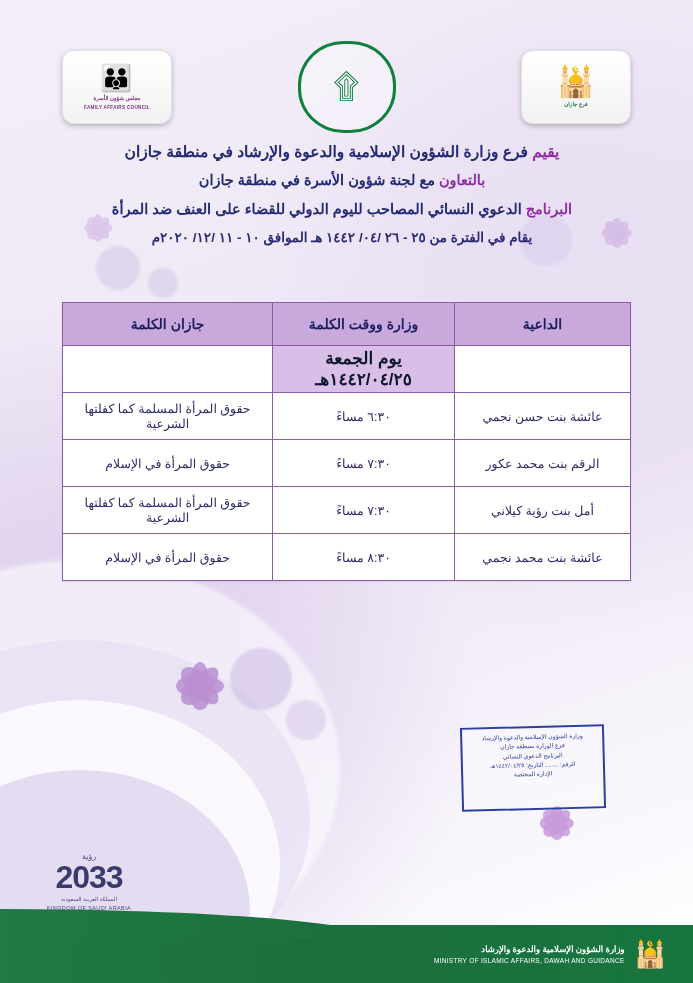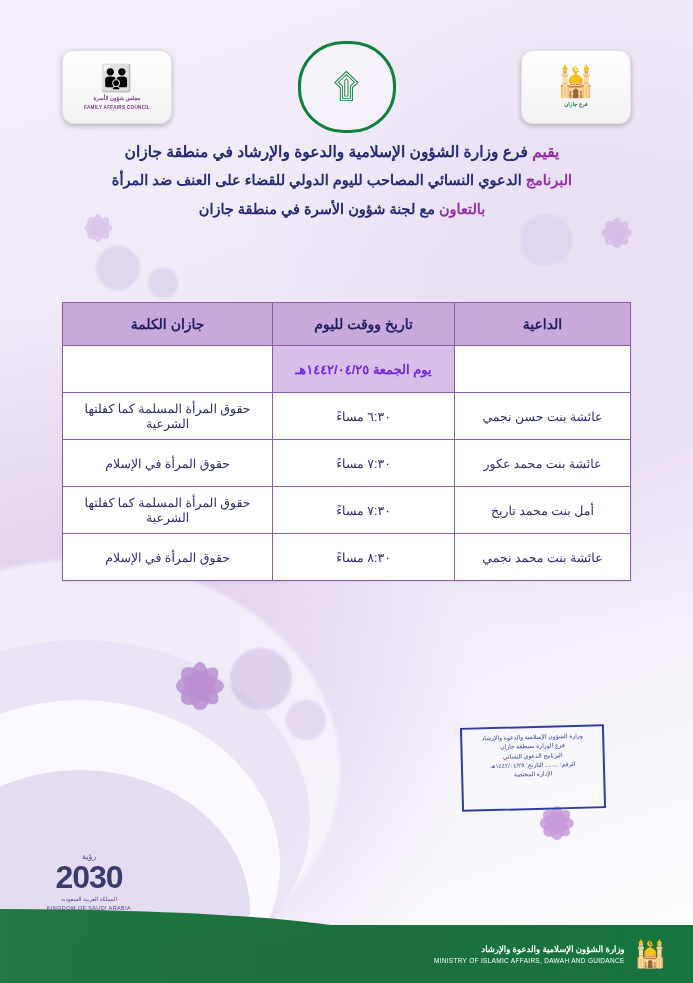--- a/index.html
+++ b/index.html
@@ -110,22 +110,22 @@
   }
   table.schedule th{
     background:#c9a8dc;
     color:#1f1f5e;
     font-size:14px;font-weight:bold;
     height:38px;
   }
   table.schedule td.daybar{
     background:#d9bfe8;
     font-weight:bold;
-    font-size:13px;
-    color:#6d28d9;
+    font-size:17px;
+    color:#0f172a;
   }
   table.schedule col.c-speaker{width:31%;}
   table.schedule col.c-time{width:32%;}
   table.schedule col.c-title{width:37%;}
   
   .stamp{
     position:absolute;right:88px;top:726px;
     width:128px;height:70px;
     border:2px solid #2b3fa0;
     color:#2b3fa0;
@@ -234,60 +234,61 @@
       <div class="cap">فرع جازان</div>
     </div>
   </div>
 
   <div class="headings">
     <p class="hl">
       <span class="accent">يقيم</span>
       <span>فرع وزارة الشؤون الإسلامية والدعوة والإرشاد في منطقة جازان</span>
     </p>
     <p class="hl sub">
+      <span class="accent">بالتعاون</span>
+      <span>مع لجنة شؤون الأسرة في منطقة جازان</span>
+    </p>
+    <p class="hl sub">
       <span class="accent">البرنامج</span>
       <span>الدعوي النسائي المصاحب لليوم الدولي للقضاء على العنف ضد المرأة</span>
     </p>
-    <p class="hl sub">
-      <span class="accent">بالتعاون</span>
-      <span>مع لجنة شؤون الأسرة في منطقة جازان</span>
-    </p>
+    <p class="hl small">يقام في الفترة من ٢٥ - ٢٦ /٠٤/ ١٤٤٢ هـ الموافق ١٠ - ١١ /١٢/ ٢٠٢٠م</p>
   </div>
 
   <table class="schedule">
     <colgroup>
       <col class="c-speaker">
         <col class="c-time">
         <col class="c-title">
     </colgroup>
     <thead>
       <tr>
         <th>الداعية</th>
-        <th>تاريخ ووقت لليوم</th>
+        <th>وزارة ووقت الكلمة</th>
         <th>جازان الكلمة</th>
       </tr>
     </thead>
     <tbody>
       <tr>
         <td></td>
         <td class="daybar">يوم الجمعة ١٤٤٢/٠٤/٢٥هـ</td>
         <td></td>
       </tr>
       <tr>
         <td>عائشة بنت حسن نجمي</td>
         <td>٦:٣٠ مساءً</td>
         <td>حقوق المرأة المسلمة كما كفلتها الشرعية</td>
       </tr>
       <tr>
-        <td>عائشة بنت محمد عكور</td>
+        <td>الرقم بنت محمد عكور</td>
         <td>٧:٣٠ مساءً</td>
         <td>حقوق المرأة في الإسلام</td>
       </tr>
       <tr>
-        <td>أمل بنت محمد تاريخ</td>
+        <td>أمل بنت رؤية كيلاني</td>
         <td>٧:٣٠ مساءً</td>
         <td>حقوق المرأة المسلمة كما كفلتها الشرعية</td>
       </tr>
       <tr>
         <td>عائشة بنت محمد نجمي</td>
         <td>٨:٣٠ مساءً</td>
         <td>حقوق المرأة في الإسلام</td>
       </tr>
     </tbody>
   </table>
@@ -295,21 +296,21 @@
   <div class="stamp">
     <span class="line">وزارة الشؤون الإسلامية والدعوة والإرشاد</span>
     <span class="line">فرع الوزارة بمنطقة جازان</span>
     <span class="line">البرنامج الدعوي النسائي</span>
     <span class="line">الرقم: ........ التاريخ: ١٤٤٢/٠٤/٢٥هـ</span>
     <span class="line">الإدارة المختصة</span>
   </div>
 
   <div class="vision">
     <div class="v-top">رؤية</div>
-    <div class="v-num">2030</div>
+    <div class="v-num">2033</div>
     <div class="v-sub">المملكة العربية السعودية</div>
     <div class="v-sub">KINGDOM OF SAUDI ARABIA</div>
   </div>
 
   <div class="footer">
     <div class="curve"></div>
     <div class="footer-inner">
       <div class="f-right">
         <div class="mosque">🕌</div>
         <div class="txt">

